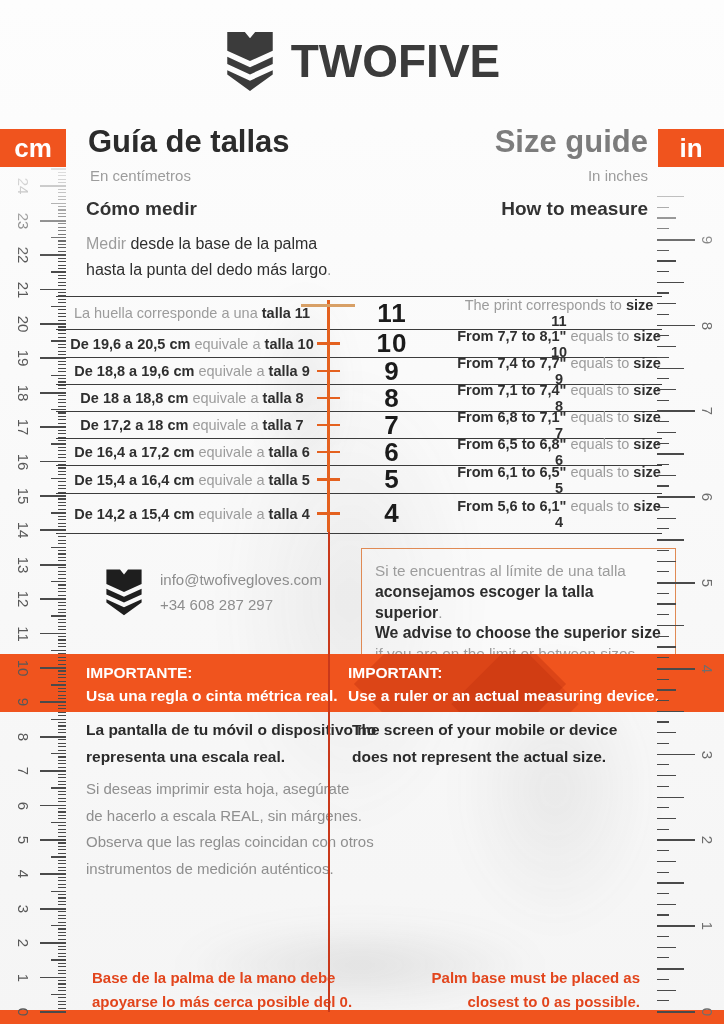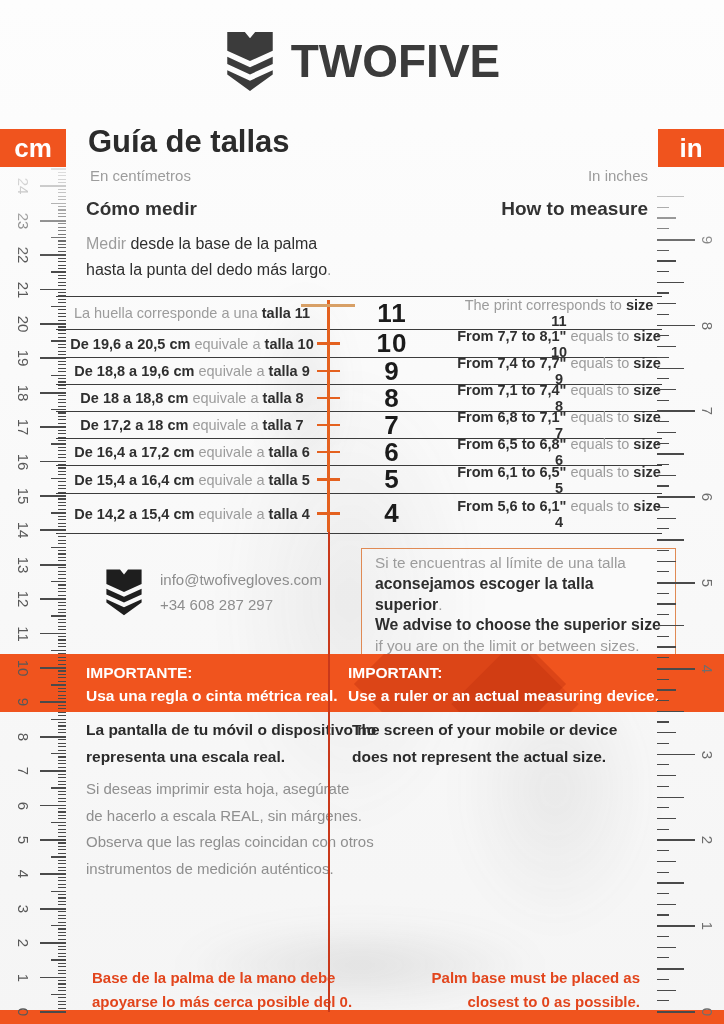--- a/index.html
+++ b/index.html
@@ -67,21 +67,21 @@
   #measure-line-bottom{position:absolute;left:328px;top:532px;width:2px;height:480px;background:#c9391b;z-index:5;}
   .m-tick{position:absolute;height:2.5px;background:#e4611f;z-index:3;}
   .m-tbar{position:absolute;height:3px;background:#d8a066;z-index:3;}
 
   
   #contact{position:absolute;left:104px;top:564px;display:flex;align-items:center;gap:16px;z-index:2;}
   #contact svg{width:40px;height:56px;color:#1e1e1e;}
   #contact .lines{font-size:15px;color:#8d8d8d;line-height:25px;}
 
   
-  #advice-box{position:absolute;left:361px;top:548px;width:288px;padding:4px 12px 6px 13px;
+  #advice-box{position:absolute;left:361px;top:548px;width:288px;padding:12px 12px 6px 13px;
       border:1.5px solid #e08a54;font-size:15.3px;line-height:20.8px;z-index:2;background:rgba(255,255,255,.25);}
   #advice-box .light{color:#9c9c9c;}
   #advice-box .bold{font-weight:bold;color:#2d2d2d;font-size:15.8px;}
 
   
   #banner{position:absolute;left:0;top:654px;width:724px;height:58px;background:#f0541e;z-index:4;overflow:hidden;}
   .banner-wm{position:absolute;background:rgba(160,25,5,.25);}
   #banner-wm1{left:385px;top:-45px;width:150px;height:150px;transform:rotate(45deg);}
   #banner-wm2{left:470px;top:5px;width:90px;height:90px;transform:rotate(45deg);background:rgba(160,25,5,.18);}
   .banner-col{position:absolute;top:7px;color:#fff;font-weight:bold;font-size:15.5px;line-height:23px;white-space:pre-line;}
@@ -481,20 +481,21 @@
       <path fill="currentColor" d="M6 78 L50 98 L94 78 L94 86 L50 118 L6 86 Z"></path>
     </svg>
     <div id="brand-name">TWOFIVE</div>
   </div>
 
   <div class="badge" id="badge-cm">cm</div>
   <div class="badge" id="badge-in">in</div>
 
   <div id="es-title">Guía de tallas</div>
   <div id="es-sub">En centímetros</div>
+  <div id="en-title">Size guide</div>
   <div id="en-sub">In inches</div>
 
   <div class="howto" id="howto-es">
     <h2>Cómo medir</h2>
     <p><span>Medir </span><span class="b">desde la base de la palma
 hasta la punta del dedo más largo</span><span>.</span></p>
   </div>
   <div class="howto" id="howto-en">
     <h2>How to measure</h2>
   </div>

